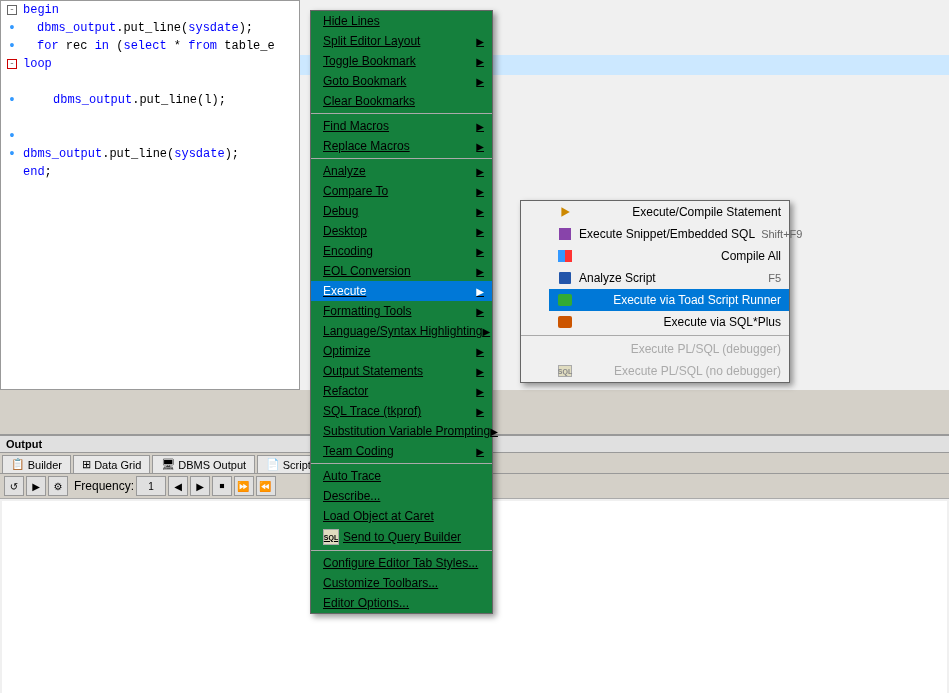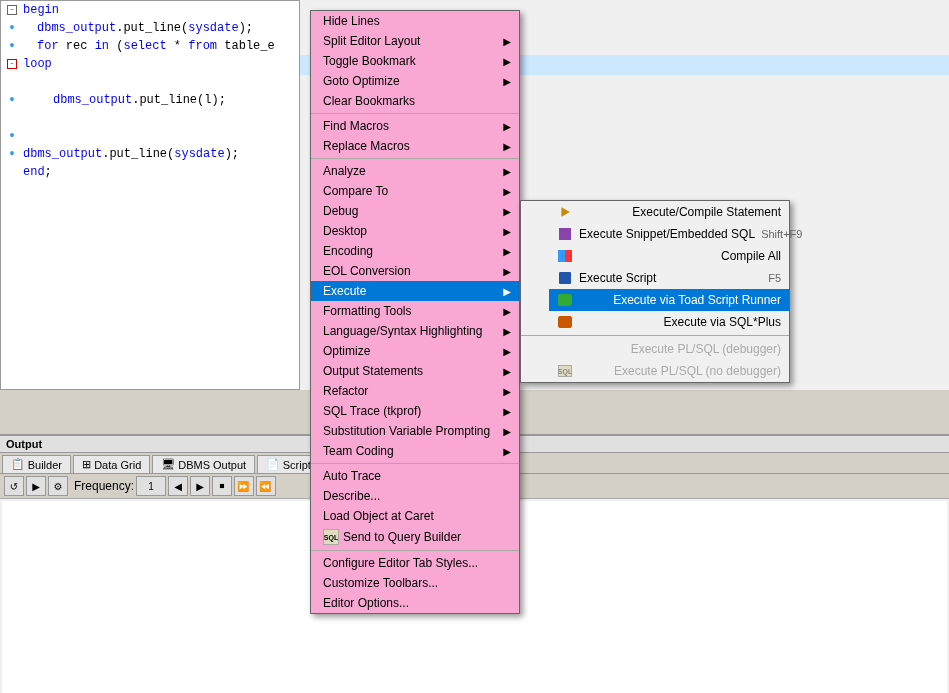--- a/index.html
+++ b/index.html
@@ -153,25 +153,26 @@
       flex: 1;
       margin: 2px;
       min-height: 200px;
     }
 
     
     .context-menu {
       position: absolute;
       top: 10px;
       left: 310px;
-      width: 210px;
-      background: #f9a8d4;
+      width: 183px;
+      background: #15803d;
       border: 1px solid #666;
       box-shadow: 3px 3px 6px rgba(0,0,0,0.4);
       z-index: 100;
+      text-decoration: underline;
     }
 
     .menu-item {
       display: flex;
       align-items: center;
       justify-content: space-between;
       padding: 3px 8px 3px 12px;
       cursor: pointer;
       white-space: nowrap;
       user-select: none;
@@ -360,21 +361,21 @@
   </div>
   <div class="menu-item">
     <span class="menu-item-label">Split Editor Layout</span>
     <span class="submenu-arrow">▶</span>
   </div>
   <div class="menu-item">
     <span class="menu-item-label">Toggle Bookmark</span>
     <span class="submenu-arrow">▶</span>
   </div>
   <div class="menu-item">
-    <span class="menu-item-label">Goto Optimize</span>
+    <span class="menu-item-label">Goto Bookmark</span>
     <span class="submenu-arrow">▶</span>
   </div>
   <div class="menu-item">
     <span class="menu-item-label">Clear Bookmarks</span>
   </div>
   <div class="menu-separator"></div>
   <div class="menu-item">
     <span class="menu-item-label">Find Macros</span>
     <span class="submenu-arrow">▶</span>
   </div>
@@ -486,21 +487,21 @@
   <div class="menu-item">
     <span class="menu-icon">
       <span style="display:inline-block;width:14px;height:12px;background:linear-gradient(to right, #3399ff 50%, #ff3333 50%);"></span>
     </span>
     <span>Compile All</span>
   </div>
   <div class="menu-item">
     <span class="menu-icon">
       <span style="display:inline-block;width:12px;height:12px;background:#2255aa;border-radius:1px;"></span>
     </span>
-    <span>Execute Script</span>
+    <span>Analyze Script</span>
     <span class="menu-shortcut">F5</span>
   </div>
   <div class="menu-item active">
     <span class="menu-icon">
       <span style="display:inline-block;width:14px;height:12px;background:#33aa33;border-radius:2px;"></span>
     </span>
     <span>Execute via Toad Script Runner</span>
   </div>
   <div class="menu-item">
     <span class="menu-icon">

